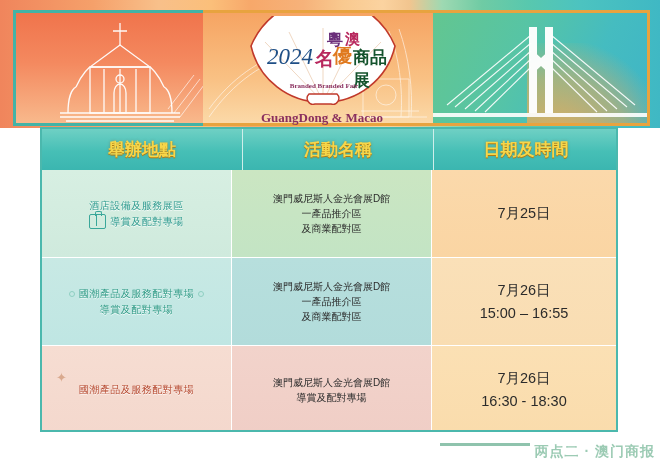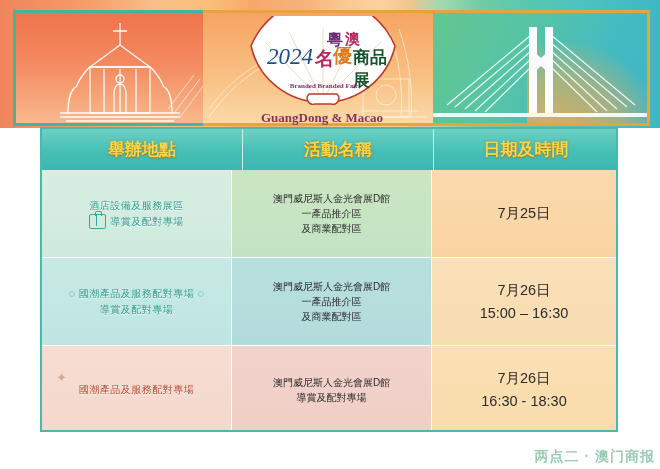--- a/index.html
+++ b/index.html
@@ -87,21 +87,21 @@
 
   .icon-lug{width:15px;height:13px;border:1.6px solid #3aa79a;border-radius:2px;
     display:inline-block;position:relative;flex:0 0 auto;}
   .icon-lug:before{content:"";position:absolute;left:5px;top:-4px;width:5px;height:4px;
     border:1.6px solid #3aa79a;border-bottom:none;border-radius:2px 2px 0 0;}
   .icon-lug:after{content:"";position:absolute;left:5.4px;top:0;width:1.4px;height:11px;background:#3aa79a;}
   .dot{width:4px;height:4px;border:1px solid #8fd0c2;border-radius:50%;display:inline-block;}
   .spark{position:absolute;left:14px;top:24px;font-size:13px;color:#d9a98e;}
 
   
-  .wm{position:absolute;left:440px;top:443px;width:215px;height:20px;display:flex;align-items:flex-end;gap:5px;flex-direction:column;}
+  .wm{position:absolute;left:440px;top:443px;width:215px;height:20px;display:flex;align-items:flex-start;gap:5px;}
   .wm-line{flex:1;height:3px;background:#8fc3ad;}
   .wm-txt{font-size:14px;color:#9ccbb4;font-weight:bold;letter-spacing:1px;white-space:nowrap;}
 </style>
 </head>
 <body>
 
 <div class="banner">
   <div class="banner-bg"></div>
 
   <div class="panel-left">
@@ -211,21 +211,21 @@
       </div>
       <div class="ev-name ev-green">導賞及配對專場</div>
     </div>
     <div class="td c2">
       <div class="loc">澳門威尼斯人金光會展D館</div>
       <div class="loc">一產品推介區</div>
       <div class="loc">及商業配對區</div>
     </div>
     <div class="td c3">
       <div class="dt">7月26日</div>
-      <div class="dt">15:00 – 16:30</div>
+      <div class="dt">15:00 – 16:55</div>
     </div>
   </div>
 
   <div class="trow r3">
     <div class="td c1">
       <span class="spark">✦</span>
       <div class="ev-name ev-red">國潮產品及服務配對專場</div>
     </div>
     <div class="td c2">
       <div class="loc">澳門威尼斯人金光會展D館</div>

